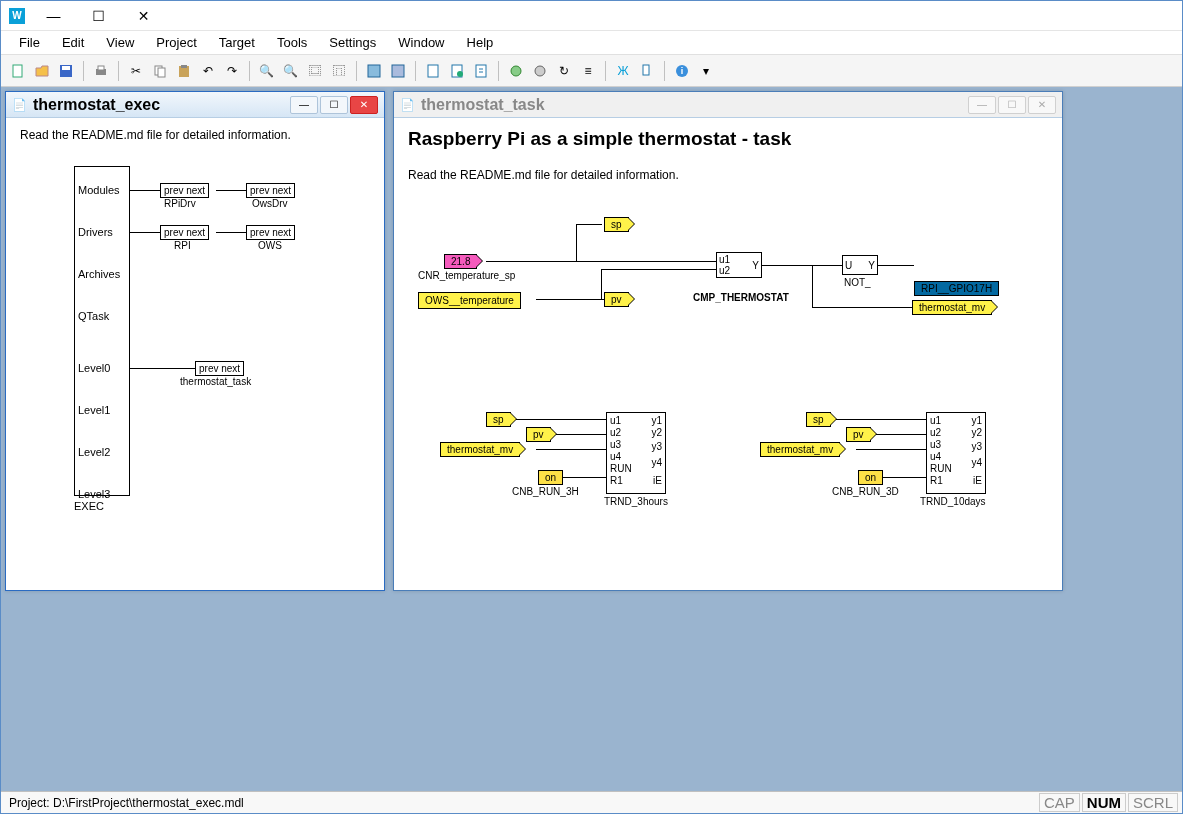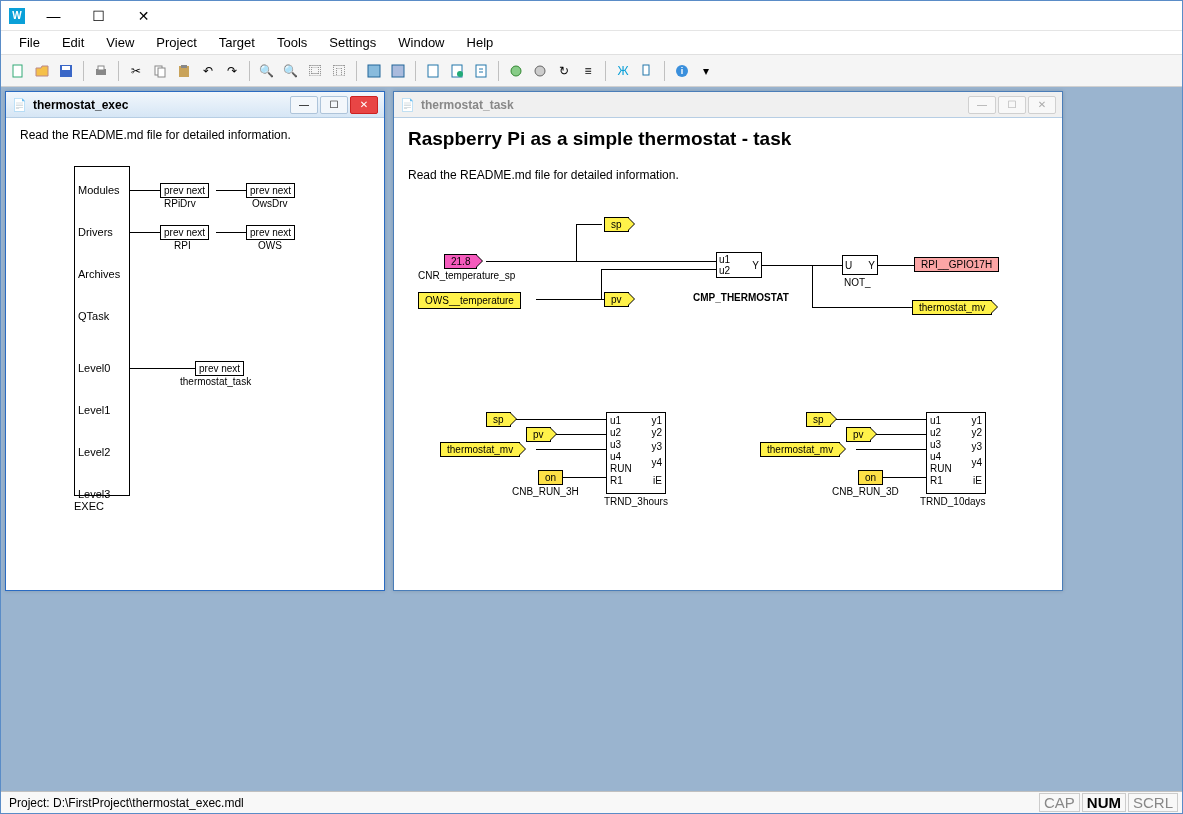--- a/index.html
+++ b/index.html
@@ -12,42 +12,42 @@
 .menubar { display: flex; padding: 2px 8px; gap: 2px; height: 24px; align-items: center; border-bottom: 1px solid #e0e0e0; }
 .menubar .item { padding: 2px 10px; font-size: 13px; }
 .toolbar { display: flex; gap: 2px; padding: 3px 6px; border-bottom: 1px solid #d0d0d0; background: #f5f5f5; align-items: center; height: 32px; }
 .toolbar .tbtn { width: 22px; height: 22px; display: flex; align-items: center; justify-content: center; border-radius: 2px; }
 .toolbar .sep { width: 1px; height: 20px; background: #c0c0c0; margin: 0 4px; }
 .mdi { flex: 1; background: #9ab4cf; padding: 4px; display: flex; gap: 8px; align-items: flex-start; overflow: hidden; }
 .child { background: #fff; border: 1px solid #4a7db8; box-shadow: 0 0 4px rgba(0,0,0,0.15); display: flex; flex-direction: column; }
 .child.active { border-color: #2a6bc2; }
 .child-title { height: 26px; background: linear-gradient(#f2f7fc,#d6e6f5); border-bottom: 1px solid #b7cee4; display: flex; align-items: center; padding: 0 6px; gap: 6px; }
 .child-title.inactive { background: #f0f0f0; color: #888; }
-.child-title .ctitle { flex: 1; font-weight: bold; font-size: 12px; }
+.child-title .ctitle { flex: 1; font-weight: bold; font-size: 16px; }
 .child-title .cbtns { display: flex; gap: 2px; }
 .cbtn { width: 28px; height: 18px; border: 1px solid #aec4da; background: #f3f7fb; font-size: 10px; display: flex; align-items: center; justify-content: center; border-radius: 2px; }
 .cbtn.close { background: #e84545; color: #fff; border-color: #c22; }
 .cbtn.inactive { background: #f8f8f8; border-color:#d0d0d0; color:#aaa; }
 .child-body { flex: 1; background: #fff; position: relative; overflow: hidden; padding: 10px 14px; }
 .child1 { width: 380px; height: 500px; }
 .child2 { width: 670px; height: 500px; }
 h2.pane-title { font-size: 19px; font-weight: bold; margin-bottom: 8px; }
 .pane-sub { font-size: 12px; margin-bottom: 6px; }
 .diagram { position: relative; width: 100%; }
 .exec-box { position: absolute; left: 54px; top: 18px; width: 56px; height: 330px; border: 1px solid #000; }
 .exec-label { position:absolute; left:54px; top:352px; font-size:11px; }
 .port-label { position: absolute; font-size: 11px; }
 .block { position: absolute; border: 1px solid #000; background: #fff; font-size: 10px; padding: 1px 3px; white-space: nowrap; }
 .block-lbl { position:absolute; font-size:10px; text-align:center; }
 .wire-h { position:absolute; height:1px; background:#000; }
 .wire-v { position:absolute; width:1px; background:#000; }
 .tag { position:absolute; font-size:10px; padding:1px 6px; border:1px solid #000; }
 .tag.yellow { background:#fff24a; }
 .tag.pink { background:#f55bbd; color:#000; }
-.tag.blue { background:#fca5a5; color:#000; }
+.tag.blue { background:#0369a1; color:#000;margin-top:24px; }
 .tag.white { background:#fde047; }
 .tag-arrow-r::after { content:""; position:absolute; right:-7px; top:-1px; width:0;height:0; border-top:7px solid transparent; border-bottom:7px solid transparent; border-left:7px solid #000; }
 .tag-arrow-r::before { content:""; position:absolute; right:-6px; top:0px; width:0;height:0; border-top:6px solid transparent; border-bottom:6px solid transparent; border-left:6px solid currentColor; z-index:1; }
 .tag.yellow.tag-arrow-r::before { border-left-color:#fff24a; }
 .tag.pink.tag-arrow-r::before { border-left-color:#f55bbd; } 
 .cmp-box { position:absolute; border:1px solid #000; background:#fff; font-size:10px; }
 .statusbar { height: 22px; border-top: 1px solid #c0c0c0; display: flex; align-items: center; padding: 0 4px; font-size: 12px; background:#f8f8f8; }
 .statusbar .cell { padding: 0 4px; border-left:1px solid #ddd; }
 .statusbar .first { border:none; flex:0 0 auto; }
 .statusbar .spacer { flex:1; }

